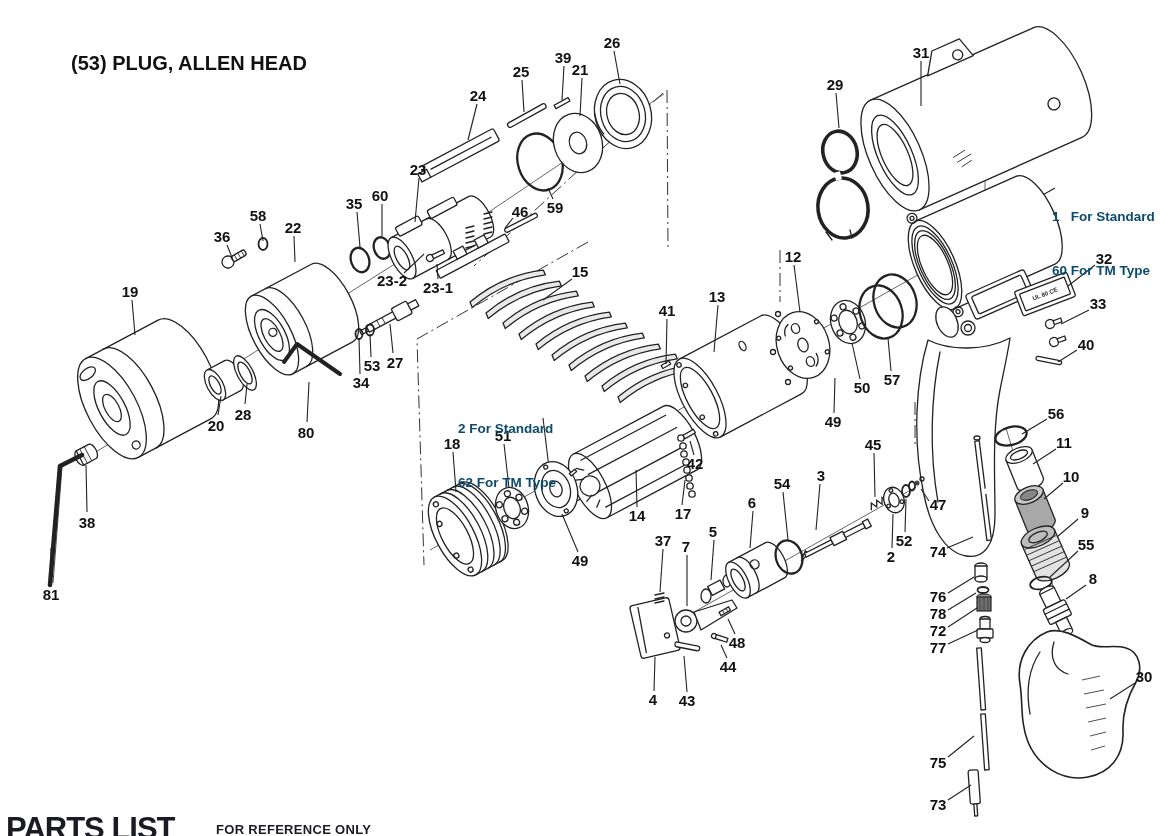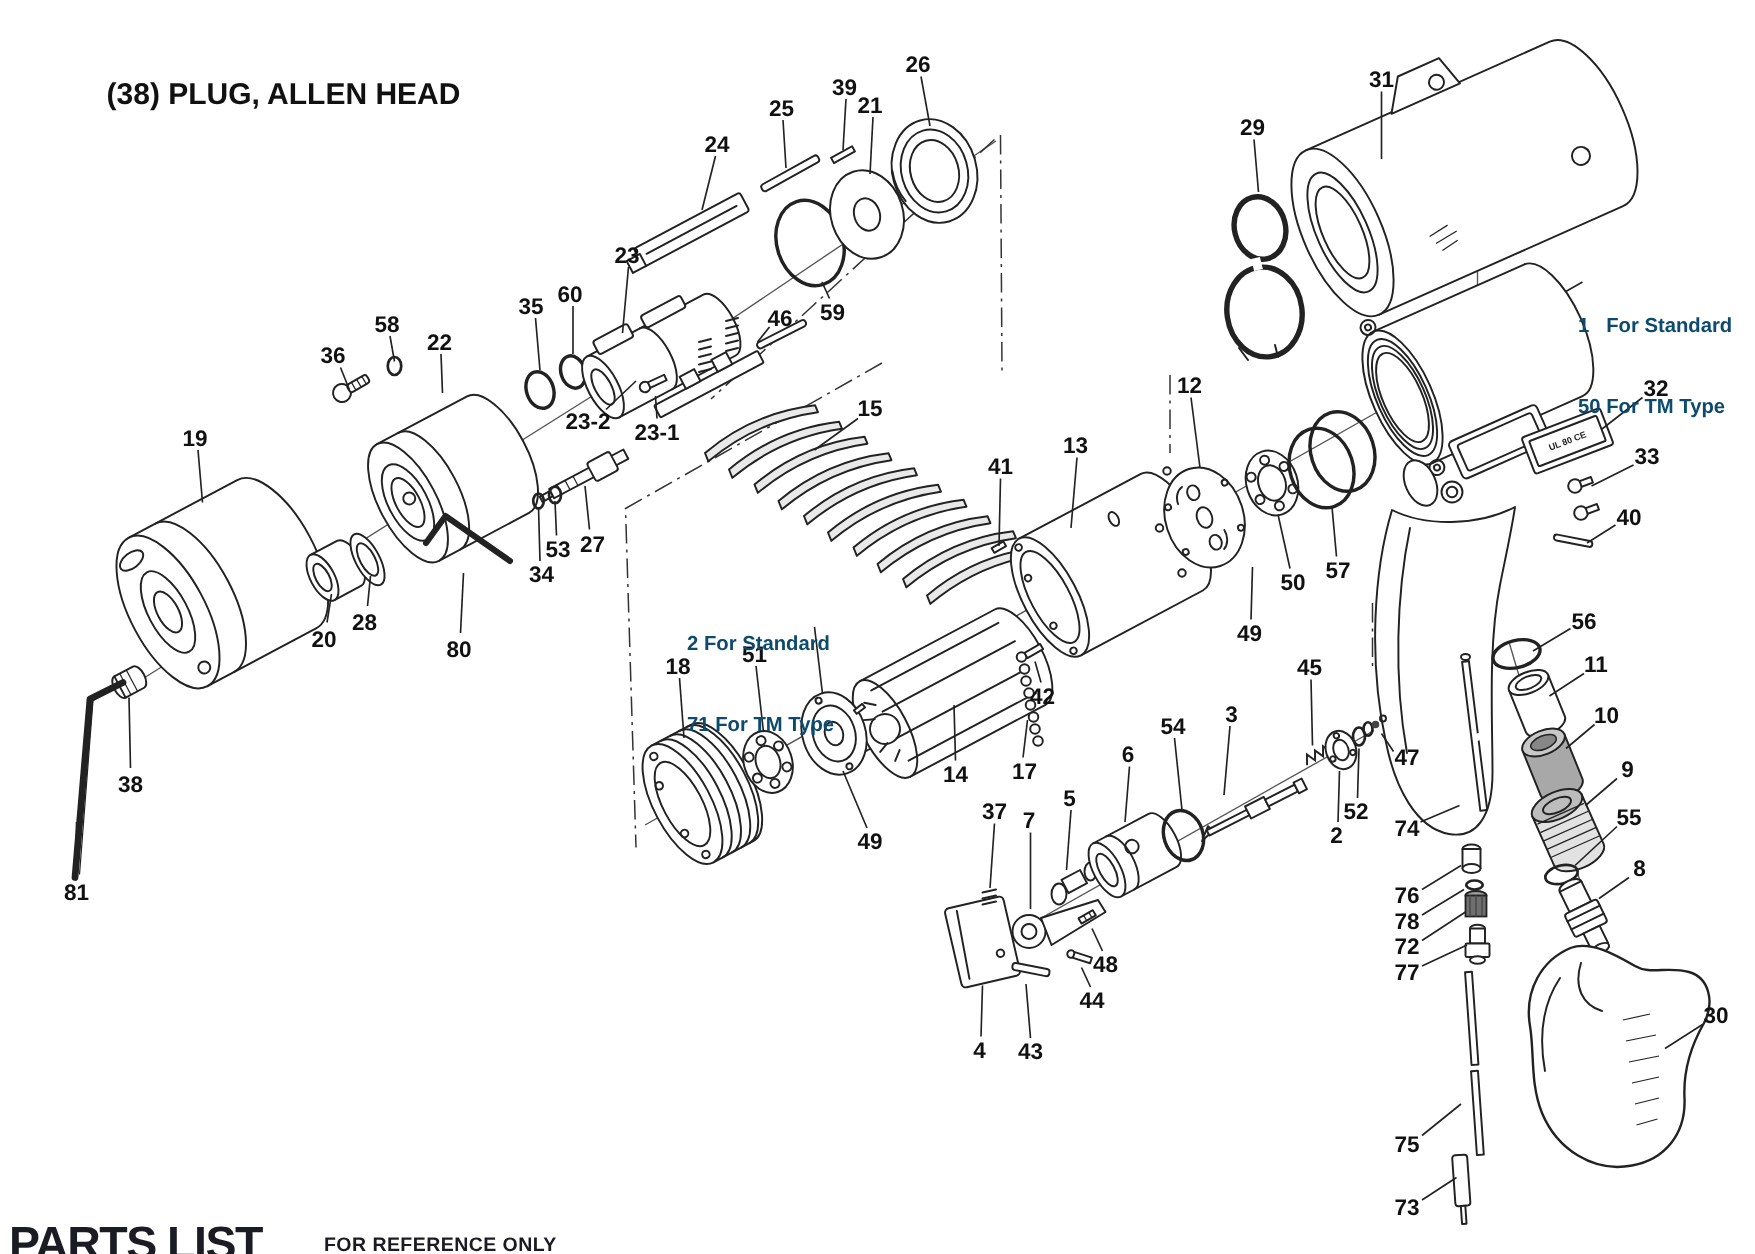--- a/index.html
+++ b/index.html
@@ -638,28 +638,28 @@
         <line x1="687" y1="692" x2="684" y2="656" class="ld"></line>
         <text x="687" y="706" text-anchor="middle" class="co">43</text>
         <line x1="727" y1="658" x2="721" y2="645" class="ld"></line>
         <text x="728" y="672" text-anchor="middle" class="co">44</text>
         <line x1="735" y1="634" x2="728" y2="619" class="ld"></line>
         <text x="737" y="648" text-anchor="middle" class="co">48</text>
       </g>
   </svg>
 
   <div id="title-block">
-    <div>(38) PLUG, ALLEN HEAD</div>
+    <div>(53) PLUG, ALLEN HEAD</div>
   </div>
 
   <div class="note" style="left:1052px;top:172px;">
     <div>1   For Standard</div>
-    <div>50 For TM Type</div>
+    <div>60 For TM Type</div>
   </div>
 
   <div class="note" style="left:458px;top:384px;">
     <div>2 For Standard</div>
-    <div>71 For TM Type</div>
+    <div>62 For TM Type</div>
   </div>
 
   <div id="footer-heading">PARTS LIST</div>
   <div id="footer-note">FOR REFERENCE ONLY</div>
 </div>
 
 </body></html>

